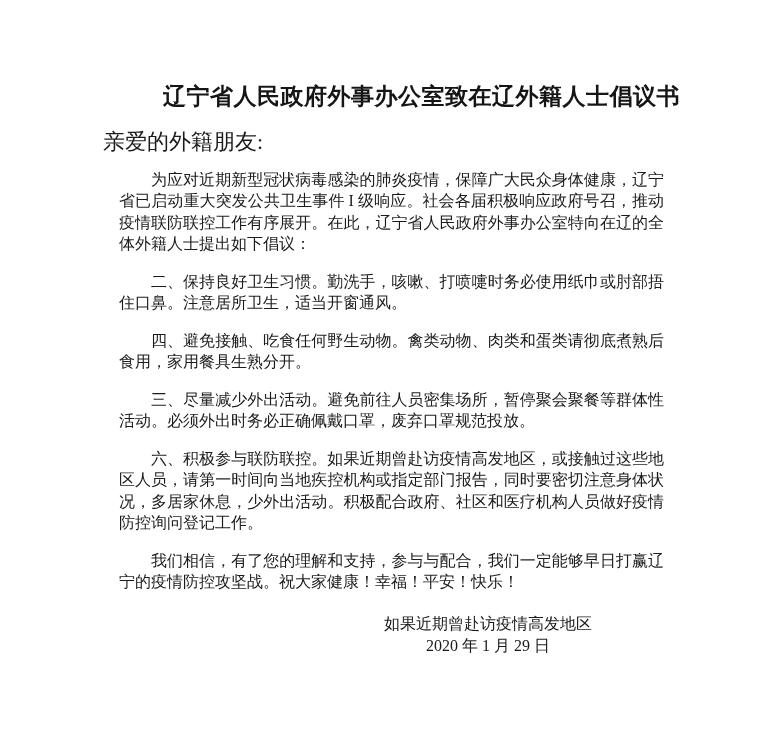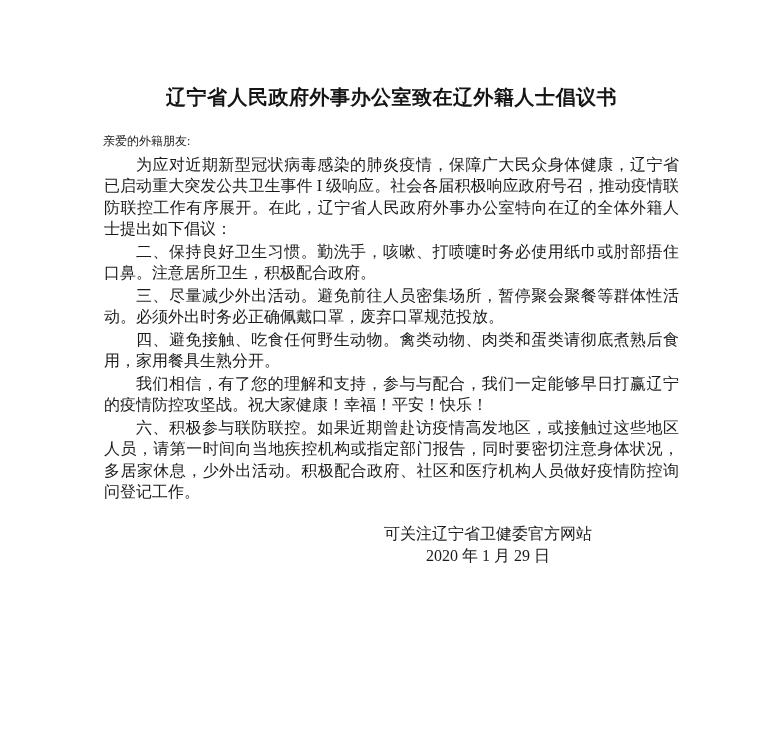--- a/index.html
+++ b/index.html
@@ -15,40 +15,40 @@
     color: #1b1b1b;
     overflow: hidden;
   }
   .doc {
     position: absolute;
     left: 103px;
     top: 86px;
     width: 577px;
   }
   .doc-title {
-    font-size: 20px;
+    font-size: 23px;
     font-weight: bold;
-    text-align: center;
+    text-align: right;
     margin: 0 0 23px 0;
     line-height: 22px;
     letter-spacing: 0.5px;
     color: #151515;
   }
   .salutation {
-    font-size: 12px;
+    font-size: 22px;
     line-height: 21.5px;
     margin: 0;
   }
   p.body-par {
     font-size: 16px;
     line-height: 21.5px;
     text-align: justify;
     text-justify: inter-ideograph;
     text-indent: 2em;
-    margin: 1px;
+    margin: 16px;
     word-break: break-all;
   }
   .signature-block {
     width: max-content;
     margin: 20px 88px 0 auto;
     text-align: center;
     font-size: 16px;
     line-height: 22.5px;
   }
   .signature-org, .signature-date {
@@ -57,23 +57,23 @@
 </style>
 </head>
 <body>
 
 <div class="doc">
   <h1 class="doc-title">辽宁省人民政府外事办公室致在辽外籍人士倡议书</h1>
 
   <p class="salutation">亲爱的外籍朋友:</p>
 
   <p class="body-par">为应对近期新型冠状病毒感染的肺炎疫情，保障广大民众身体健康，辽宁省已启动重大突发公共卫生事件 I 级响应。社会各届积极响应政府号召，推动疫情联防联控工作有序展开。在此，辽宁省人民政府外事办公室特向在辽的全体外籍人士提出如下倡议：</p>
-  <p class="body-par">二、保持良好卫生习惯。勤洗手，咳嗽、打喷嚏时务必使用纸巾或肘部捂住口鼻。注意居所卫生，积极配合政府。</p>
+  <p class="body-par">二、保持良好卫生习惯。勤洗手，咳嗽、打喷嚏时务必使用纸巾或肘部捂住口鼻。注意居所卫生，适当开窗通风。</p>
+  <p class="body-par">四、避免接触、吃食任何野生动物。禽类动物、肉类和蛋类请彻底煮熟后食用，家用餐具生熟分开。</p>
   <p class="body-par">三、尽量减少外出活动。避免前往人员密集场所，暂停聚会聚餐等群体性活动。必须外出时务必正确佩戴口罩，废弃口罩规范投放。</p>
-  <p class="body-par">四、避免接触、吃食任何野生动物。禽类动物、肉类和蛋类请彻底煮熟后食用，家用餐具生熟分开。</p>
+  <p class="body-par">六、积极参与联防联控。如果近期曾赴访疫情高发地区，或接触过这些地区人员，请第一时间向当地疾控机构或指定部门报告，同时要密切注意身体状况，多居家休息，少外出活动。积极配合政府、社区和医疗机构人员做好疫情防控询问登记工作。</p>
   <p class="body-par">我们相信，有了您的理解和支持，参与与配合，我们一定能够早日打赢辽宁的疫情防控攻坚战。祝大家健康！幸福！平安！快乐！</p>
-  <p class="body-par">六、积极参与联防联控。如果近期曾赴访疫情高发地区，或接触过这些地区人员，请第一时间向当地疾控机构或指定部门报告，同时要密切注意身体状况，多居家休息，少外出活动。积极配合政府、社区和医疗机构人员做好疫情防控询问登记工作。</p>
 
   <div class="signature-block">
-    <p class="signature-org">可关注辽宁省卫健委官方网站</p>
+    <p class="signature-org">如果近期曾赴访疫情高发地区</p>
     <p class="signature-date">2020 年 1 月 29 日</p>
   </div>
 </div>
 
 </body></html>

